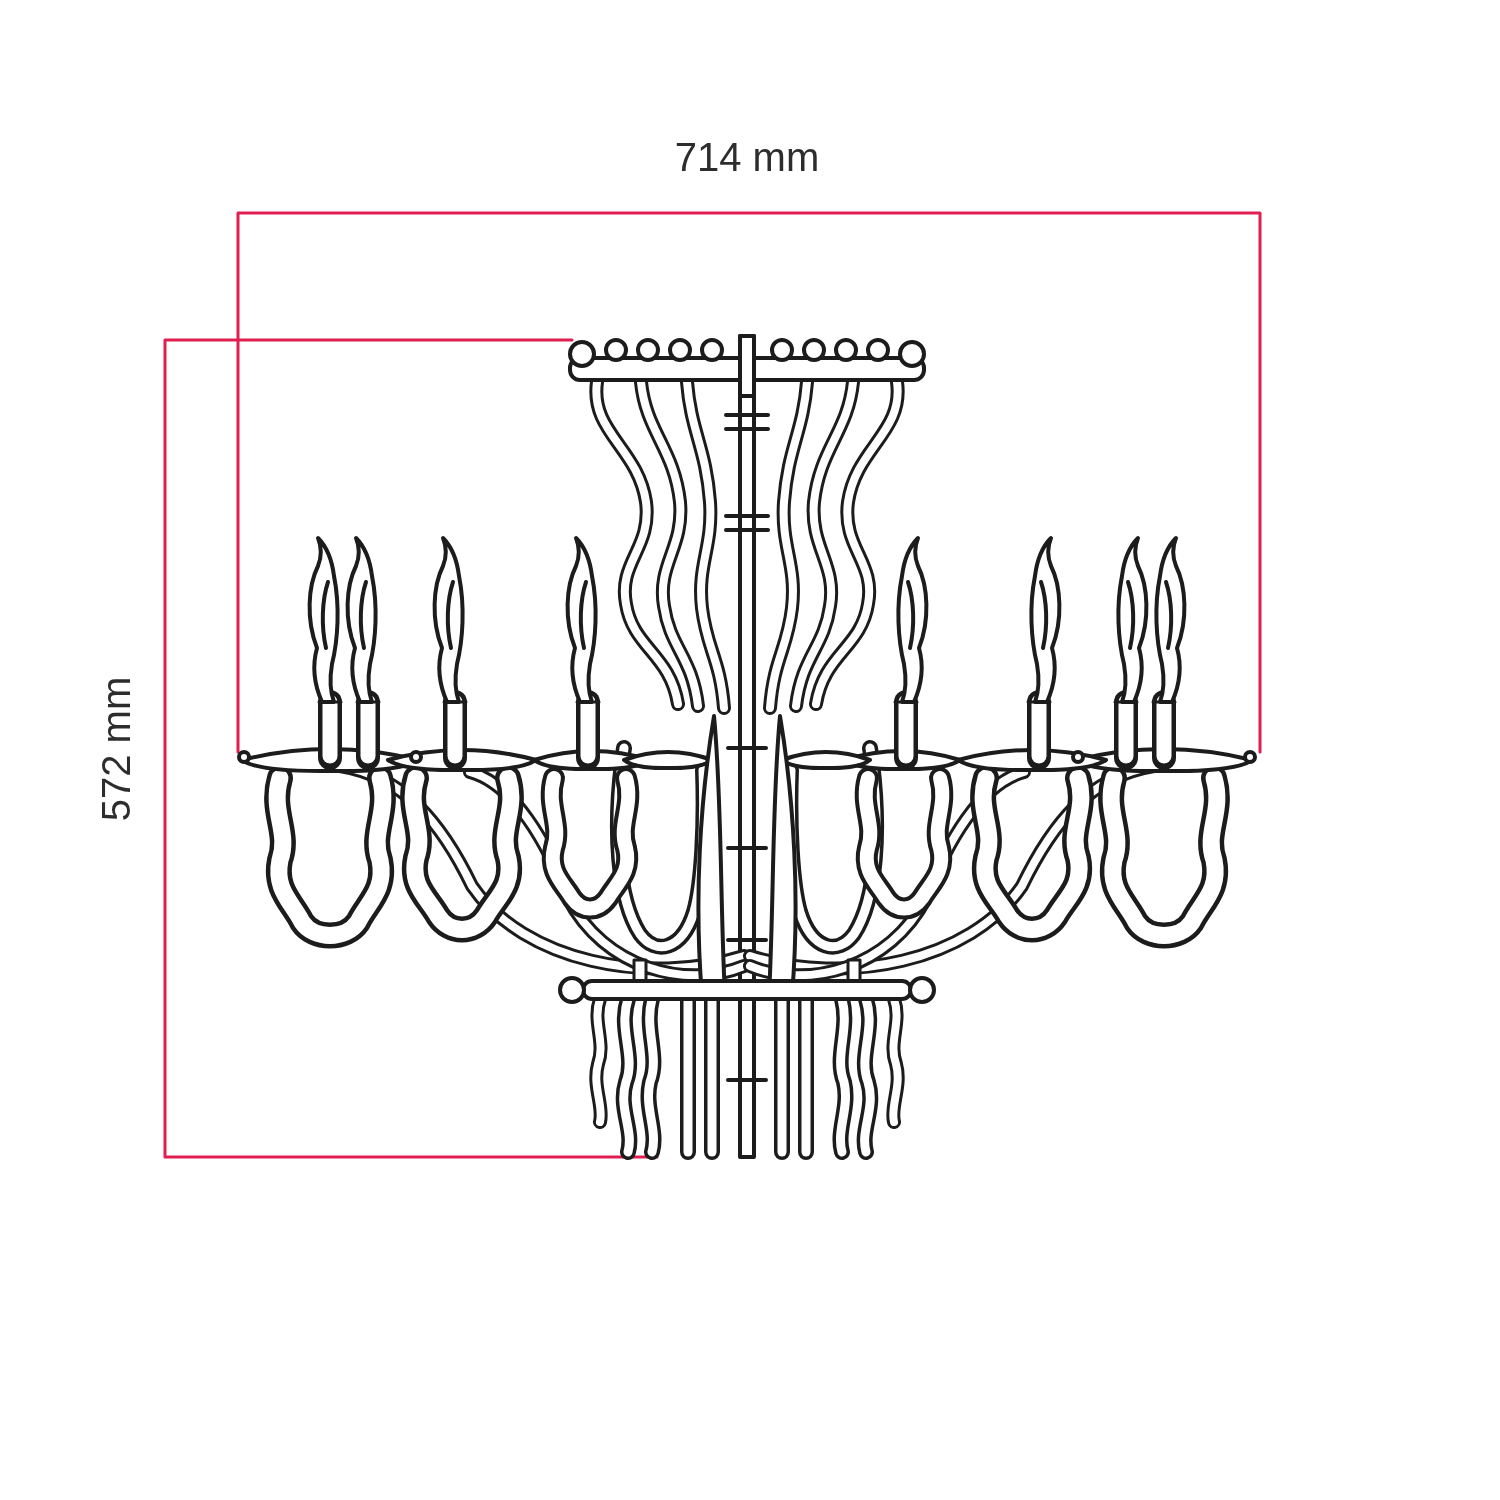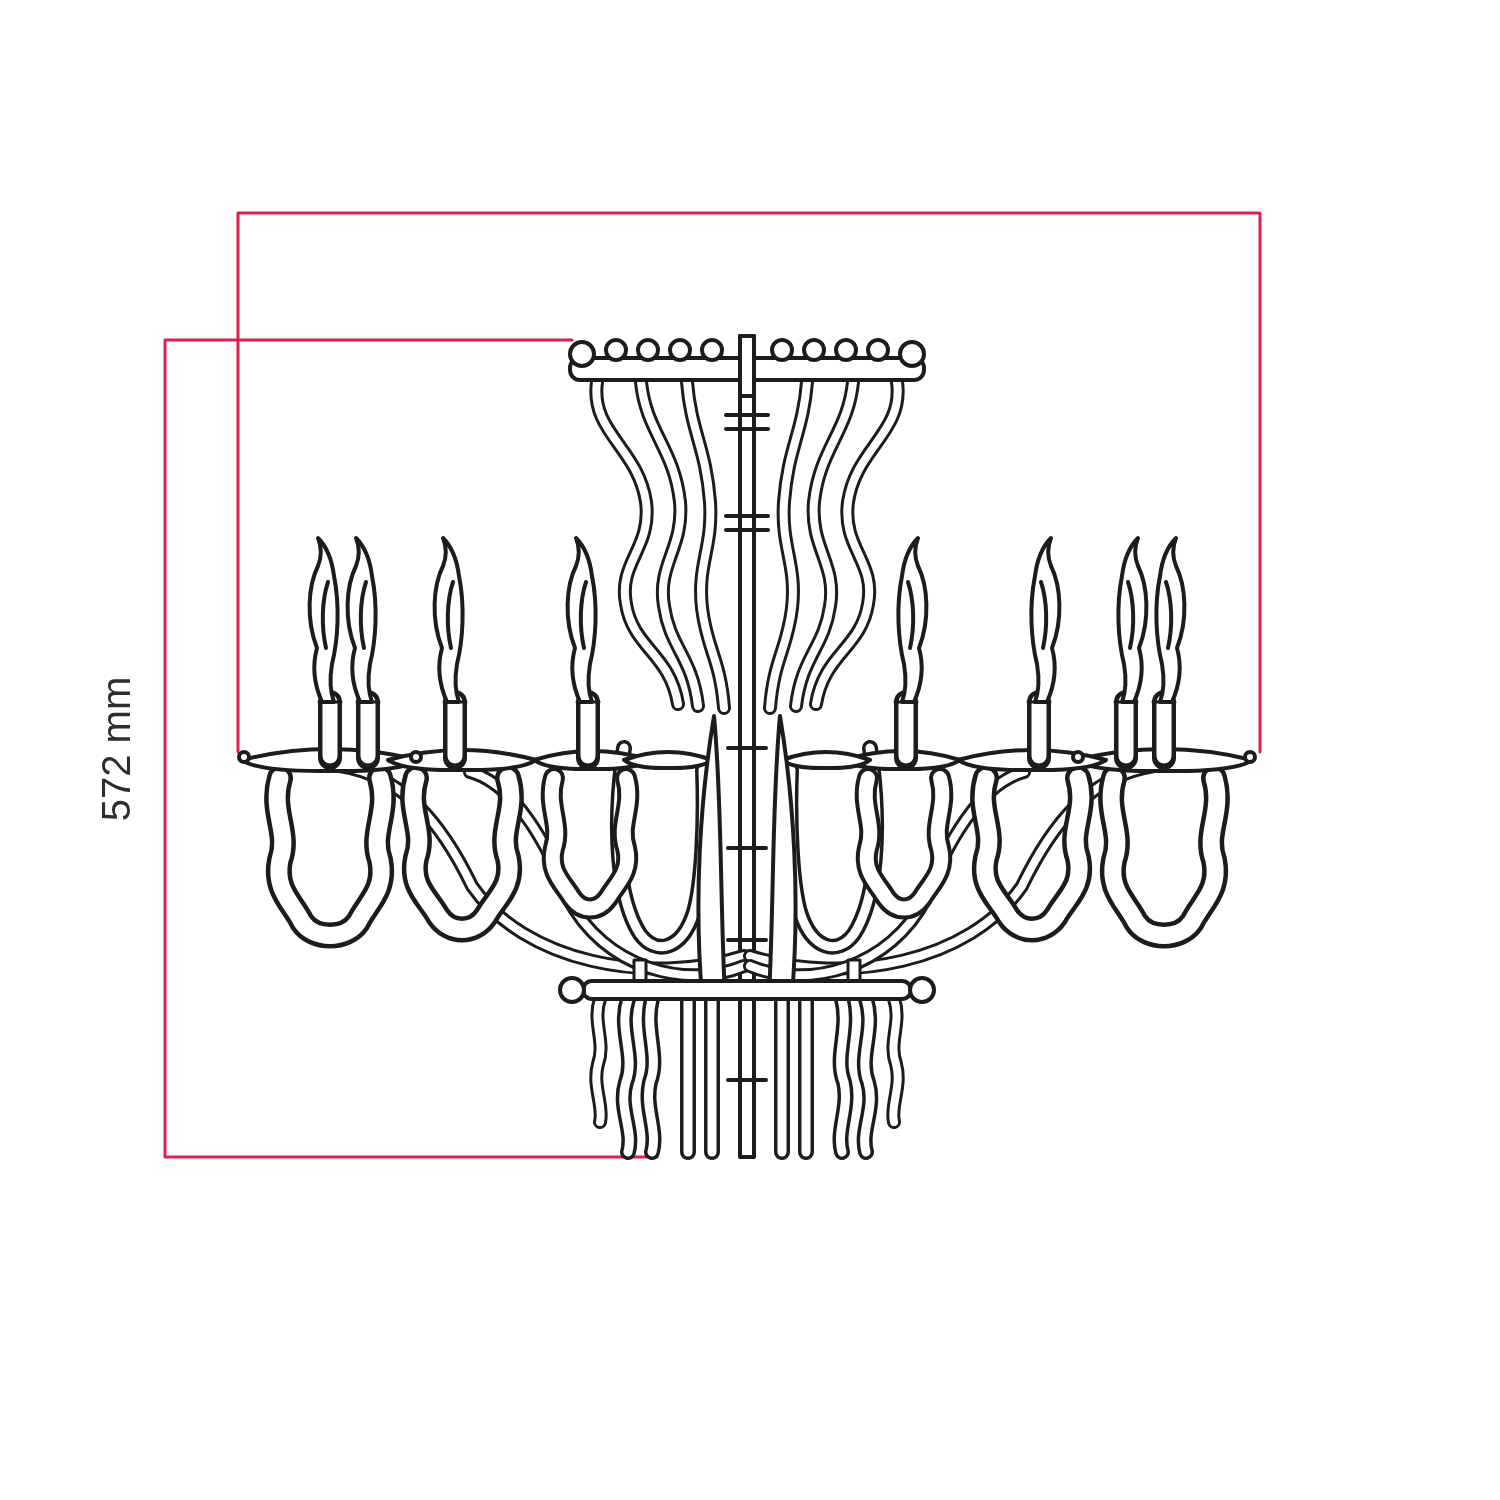--- a/index.html
+++ b/index.html
@@ -150,16 +150,17 @@
         <line x1="726" y1="516" x2="768" y2="516"></line>
         <line x1="726" y1="530" x2="768" y2="530"></line>
         <line x1="728" y1="748" x2="766" y2="748"></line>
         <line x1="728" y1="848" x2="766" y2="848"></line>
         <line x1="728" y1="940" x2="766" y2="940"></line>
         <line x1="728" y1="1080" x2="766" y2="1080"></line>
       </g>
     </g>
   </svg>
 
+  <div class="dim-label horizontal">714 mm</div>
 
   <div class="dim-label vertical">572 mm</div>
 
 </div>
 
 </body></html>

